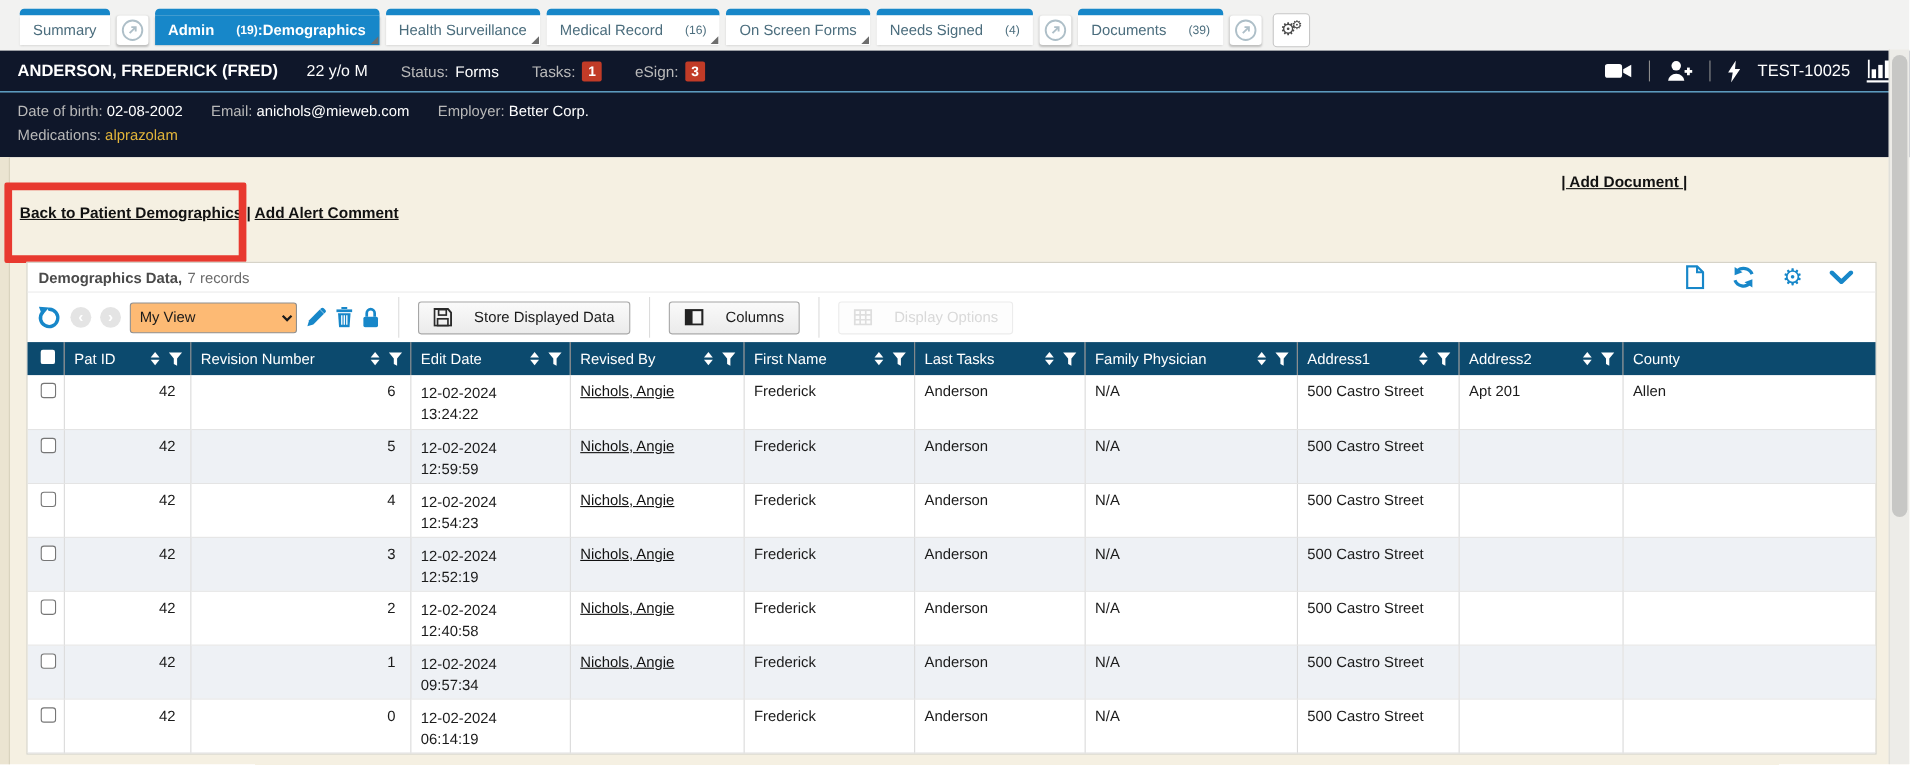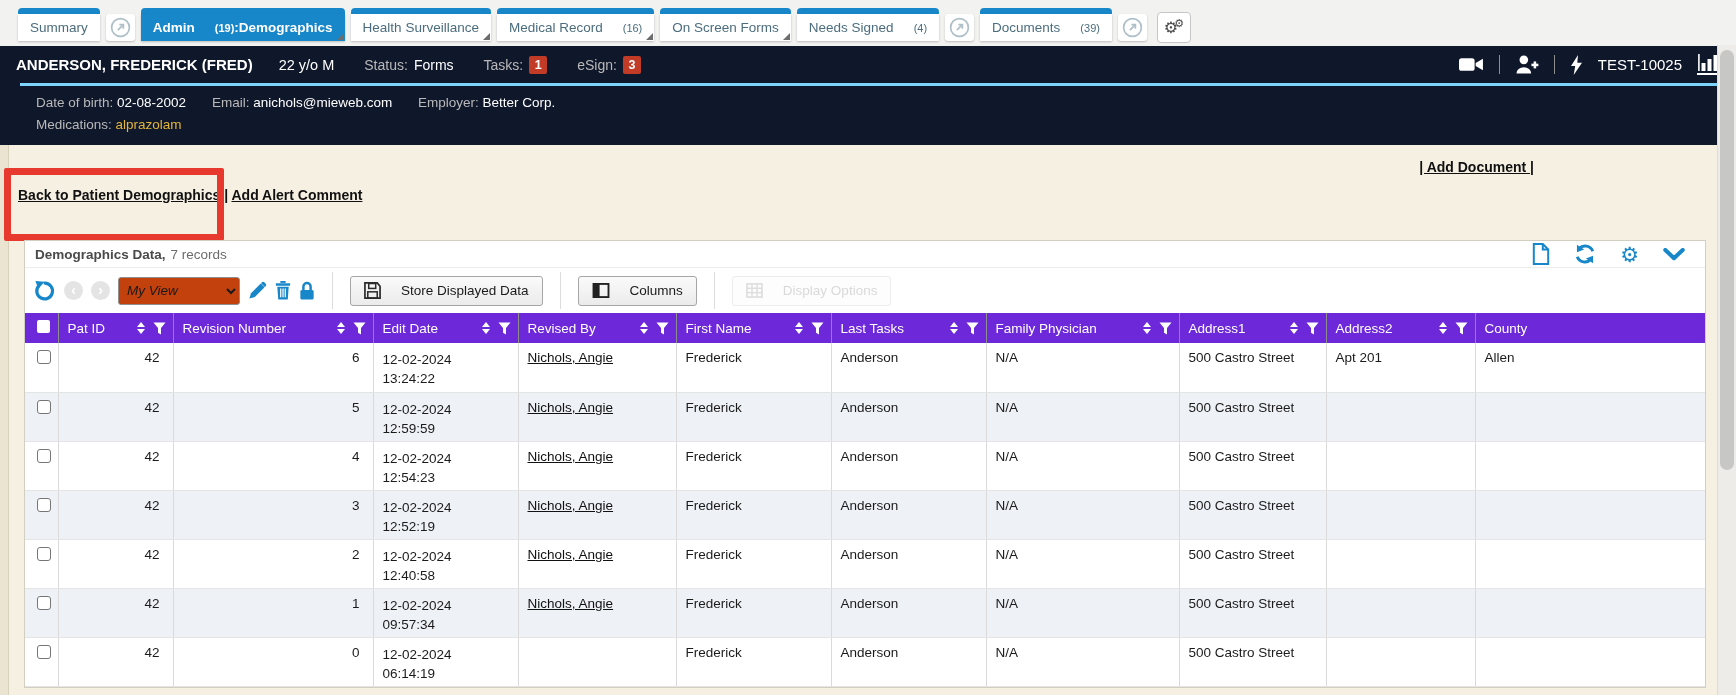--- a/index.html
+++ b/index.html
@@ -24,21 +24,21 @@
   .b1 { height:37px; display:flex; align-items:center; padding:0 16px; font-size:14px; }
   .pname { font-size:15px; font-weight:bold; }
   .agesex { margin-left:26px; font-size:14.5px; }
   .lbl { color:#b9b9b9; }
   .pair { margin-left:30px; display:flex; align-items:center; gap:6px; }
   .badge { display:inline-block; min-width:18px; height:18px; padding:0 4px; background:#c13b27; color:#fff; font-weight:bold; font-size:12.5px; line-height:18px; text-align:center; border-radius:2px; }
   .b1-right { margin-left:auto; display:flex; align-items:center; gap:15px; }
   .vdiv { width:1px; height:19px; background:#8d8d8d; }
   .chartid { font-size:15px; }
   .chart-ic { border-bottom:2px solid #fff; padding-bottom:1px; display:inline-flex; }
-  .b2 { padding:6px 16px 9px; font-size:13.5px; border-top:3px solid #7dd3fc; line-height:22px;margin-left:20px; }
+  .b2 { padding:6px 16px 9px; font-size:13.5px; border-top:1px solid #7dd3fc; line-height:22px; }
   .b2 .gap { display:inline-block; width:22px; }
   .meds { color:#e3b53a; }
 
   
   .content { position:relative; height:568px; background:#f5f0e2; }
   .leftstrip { position:absolute; left:0; top:0; width:9px; height:100%; background:#ebe4d1; border-right:1px solid #d8d1bc; }
   .adddoc { position:absolute; top:14px; right:202px; font-size:14px; font-weight:bold; color:#111; }
   .adddoc a { color:#111; text-decoration:underline; cursor:pointer; }
   .backlinks { position:absolute; top:42px; left:18px; font-size:14px; font-weight:bold; color:#111; }
   .backlinks a { color:#111; text-decoration:underline; cursor:pointer; }
@@ -50,27 +50,27 @@
   .ptitle { font-size:13.5px; font-weight:bold; color:#4a4a4a; }
   .precords { font-size:13.5px; color:#6b6b6b; margin-left:5px; }
   .picons { margin-left:auto; display:flex; align-items:center; gap:24px; padding-right:10px; }
   .picons > * { cursor:pointer; display:flex; }
   .gear-glyph { color:#1787c9; font-size:21px; line-height:1; }
 
   .ptoolbar { height:45px; display:flex; align-items:center; padding:0 9px; gap:8px; }
   .tbdiv { width:1px; height:37px; background:#dcdcdc; margin:0 9px; }
   .icbtn { display:flex; cursor:pointer; }
   .circle-btn { width:19px; height:19px; border-radius:50%; background:#e4e4e4; color:#fff; font-weight:bold; display:flex; align-items:center; justify-content:center; font-size:14px; line-height:1; cursor:default; padding-bottom:2px; }
-  .viewsel { height:28px; width:122px; font-size:13.5px; border:1px solid #8f8f8f; border-radius:3px; background:#c2410c; padding:0 4px; color:#1a1a1a;font-style:italic; }
+  .viewsel { height:28px; width:152px; font-size:13.5px; border:1px solid #8f8f8f; border-radius:3px; background:#fdba74; padding:0 4px; color:#1a1a1a; }
   .btn { height:30px; display:inline-flex; align-items:center; gap:20px; padding:0 13px; background:linear-gradient(#fafafa,#ebebeb); border:1px solid #a6a6a6; border-radius:3px; font-size:13.5px; color:#1a1a1a; cursor:pointer; white-space:nowrap; }
   .btn.disabled { background:#fdfdfd; border-color:#ececec; color:#d9d9d9; cursor:default; }
 
   
   table { border-collapse:collapse; table-layout:fixed; width:1680px; font-size:13.5px; }
-  thead th { background:#6d28d9; color:#fff; font-weight:normal; height:30px; text-align:left; padding:0 7px 0 9px; border-right:1px solid #8d8d8d; }
+  thead th { background:#0c4a6e; color:#fff; font-weight:normal; height:30px; text-align:left; padding:0 7px 0 9px; border-right:1px solid #8d8d8d; }
   thead th:last-child { border-right:none; }
   .th-inner { display:flex; align-items:center; justify-content:space-between; gap:4px; }
   .hdr-icons { display:flex; align-items:center; gap:8px; }
   .sort { display:inline-flex; flex-direction:column; gap:2px; cursor:pointer; }
   .sort .up { width:0; height:0; border-left:4.5px solid transparent; border-right:4.5px solid transparent; border-bottom:5px solid #fff; }
   .sort .dn { width:0; height:0; border-left:4.5px solid transparent; border-right:4.5px solid transparent; border-top:5px solid #fff; }
   tbody td { height:49px; vertical-align:top; padding:7px 8px 0 9px; border-right:1px solid #dadada; border-bottom:1px solid #e4e4e4; color:#1b1b1b; overflow:hidden; }
   tbody td:last-child { border-right:none; }
   tbody tr.alt { background:#eef1f5; }
   td.num { text-align:right; padding-right:13px; }

